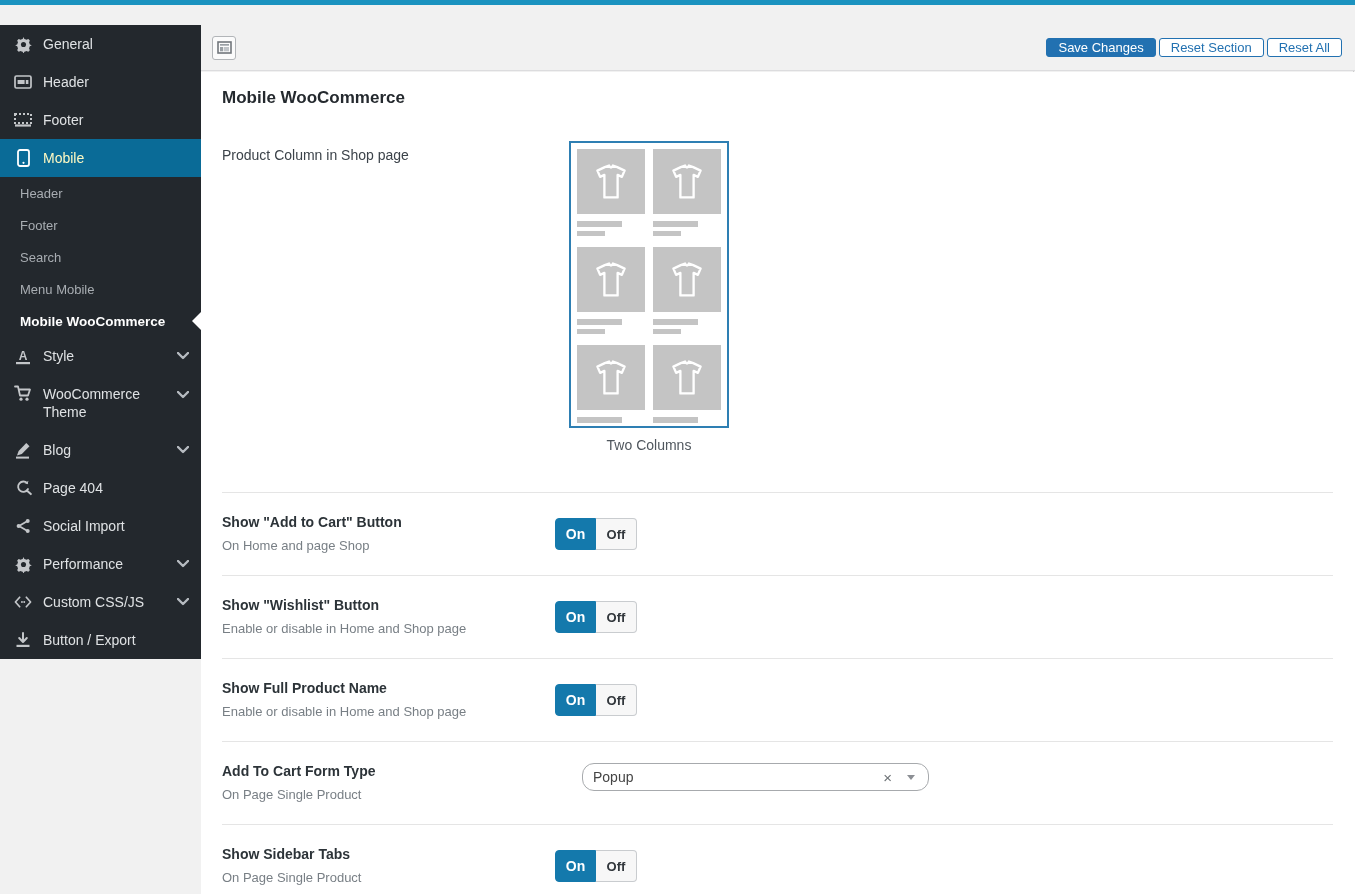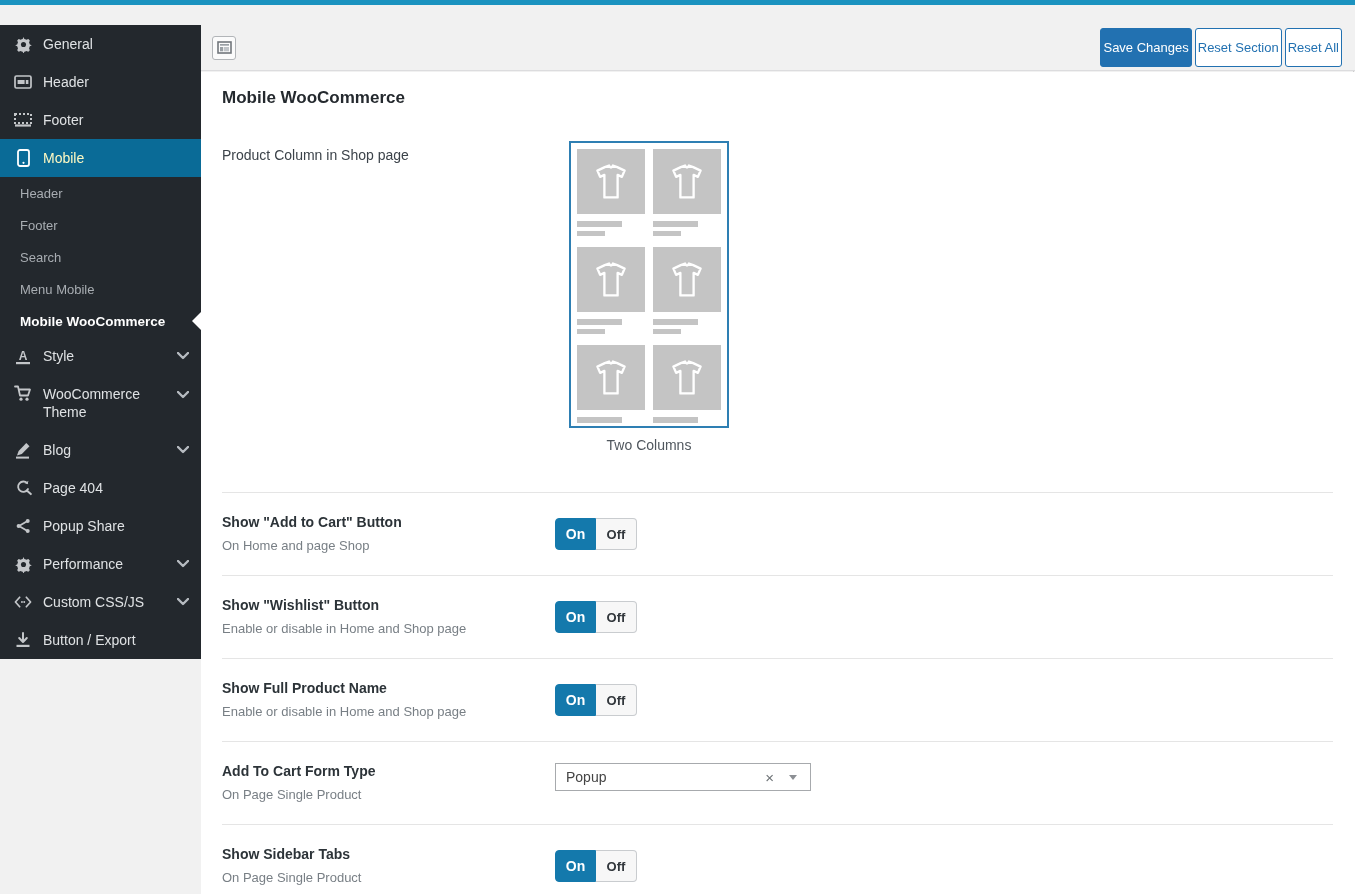--- a/index.html
+++ b/index.html
@@ -22,21 +22,21 @@
   .smi.active { color:#fff; font-weight:bold; font-size:13.5px; }
   .smi.active::after { content:""; position:absolute; right:0; top:50%; margin-top:-9px;
     border-top:9px solid transparent; border-bottom:9px solid transparent; border-right:9px solid #ffffff; }
 
   
   .toolbar { position:absolute; left:201px; top:25px; width:1154px; height:46px; background:#f1f1f1;
     border-bottom:1px solid #dcdcde; display:flex; align-items:center; padding:0 13px 0 11px; }
   .panel-btn { width:24px; height:24px; background:#fbfbfb; border:1px solid #b2b5b8; border-radius:3px;
     display:flex; align-items:center; justify-content:center; cursor:pointer; }
   .tb-spacer { flex:1; }
-  .btn { height:39px; padding:0 2px; font-size:13px; border-radius:3px; cursor:pointer;
+  .btn { height:19px; padding:0 11px; font-size:13px; border-radius:3px; cursor:pointer;
     display:flex; align-items:center; font-family:"Liberation Sans", sans-serif; }
   .btn + .btn { margin-left:3px; }
   .btn-primary { background:#2271b1; border:1px solid #2271b1; color:#fff; }
   .btn-secondary { background:#ffffff; border:1px solid #2271b1; color:#2271b1; }
 
   
   .content { position:absolute; left:201px; top:72px; width:1154px; height:822px; background:#fff;
     padding:16px 22px 0 21px; }
   .page-title { font-size:17px; font-weight:600; color:#24292e; }
 
@@ -63,22 +63,22 @@
   .setting-row { display:flex; border-top:1px solid #e5e5e5; padding:21px 0 22px 0; }
   .s-label { width:333px; }
   .s-title { font-size:14px; font-weight:600; color:#2c3338; }
   .s-desc { font-size:13px; color:#787f85; margin-top:8px; }
   .toggle { display:flex; height:32px; margin-top:4px; }
   .tg-on { width:41px; background:#1479ac; border:1px solid #1479ac; color:#fff;
     border-radius:4px 0 0 4px; display:flex; align-items:center; justify-content:center; font-size:14px; font-weight:bold; cursor:pointer; }
   .tg-off { width:41px; background:#f7f7f7; border:1px solid #c9cccf; border-left:none; color:#32373c;
     border-radius:0 4px 4px 0; display:flex; align-items:center; justify-content:center; font-size:13px; font-weight:bold; cursor:pointer; }
 
-  .select2 { width:256px; height:28px; border:1px solid #a7aaad; border-radius:0; background:#fff;
-    display:flex; align-items:center; padding:0 10px; font-size:14px; color:#444; position:relative; cursor:pointer; }
+  .select2 { width:347px; height:28px; border:1px solid #a7aaad; border-radius:12px; background:#fff;
+    display:flex; align-items:center; padding:0 10px; font-size:14px; color:#444; position:relative; cursor:pointer;margin-left:27px; }
   .sel-clear { position:absolute; right:36px; color:#6d7276; font-size:15px; line-height:1; cursor:pointer; }
   .sel-arrow { position:absolute; right:13px; width:0; height:0;
     border-left:4.5px solid transparent; border-right:4.5px solid transparent; border-top:5.5px solid #8c8f94; }
 </style>
 </head>
 <body>
 
 <div class="top-accent"></div>
 <div class="win-edge"></div>
 
@@ -200,21 +200,21 @@
 
   <div class="mi">
     <span class="ico">
       <svg width="16" height="16" viewBox="0 0 16 16">
           <path d="M12.5 3L4 8l8.5 5" fill="none" stroke="#c3c6c9" stroke-width="1.8"></path>
           <circle cx="12.7" cy="3" r="2" fill="#c3c6c9"></circle>
           <circle cx="3.6" cy="8" r="2" fill="#c3c6c9"></circle>
           <circle cx="12.7" cy="13" r="2" fill="#c3c6c9"></circle>
         </svg>
     </span>
-    <span class="ml">Popup Share</span>
+    <span class="ml">Social Import</span>
   </div>
 
   <div class="mi">
     <span class="ico">
       <svg width="17" height="17" viewBox="0 0 20 20">
           <path fill="#c3c6c9" d="M10 1.2l1 2.4c.8.2 1.6.5 2.3.9l2.4-.9 1.7 1.7-.9 2.4c.4.7.7 1.5.9 2.3l2.4 1-2.4 1c-.2.8-.5 1.6-.9 2.3l.9 2.4-1.7 1.7-2.4-.9c-.7.4-1.5.7-2.3.9l-1 2.4-1-2.4c-.8-.2-1.6-.5-2.3-.9l-2.4.9-1.7-1.7.9-2.4c-.4-.7-.7-1.5-.9-2.3l-2.4-1 2.4-1c.2-.8.5-1.6.9-2.3l-.9-2.4 1.7-1.7 2.4.9c.7-.4 1.5-.7 2.3-.9l1-2.4z"></path>
           <circle cx="10" cy="10" r="3" fill="#23282d"></circle>
         </svg>
     </span>
     <span class="ml">Performance</span>

